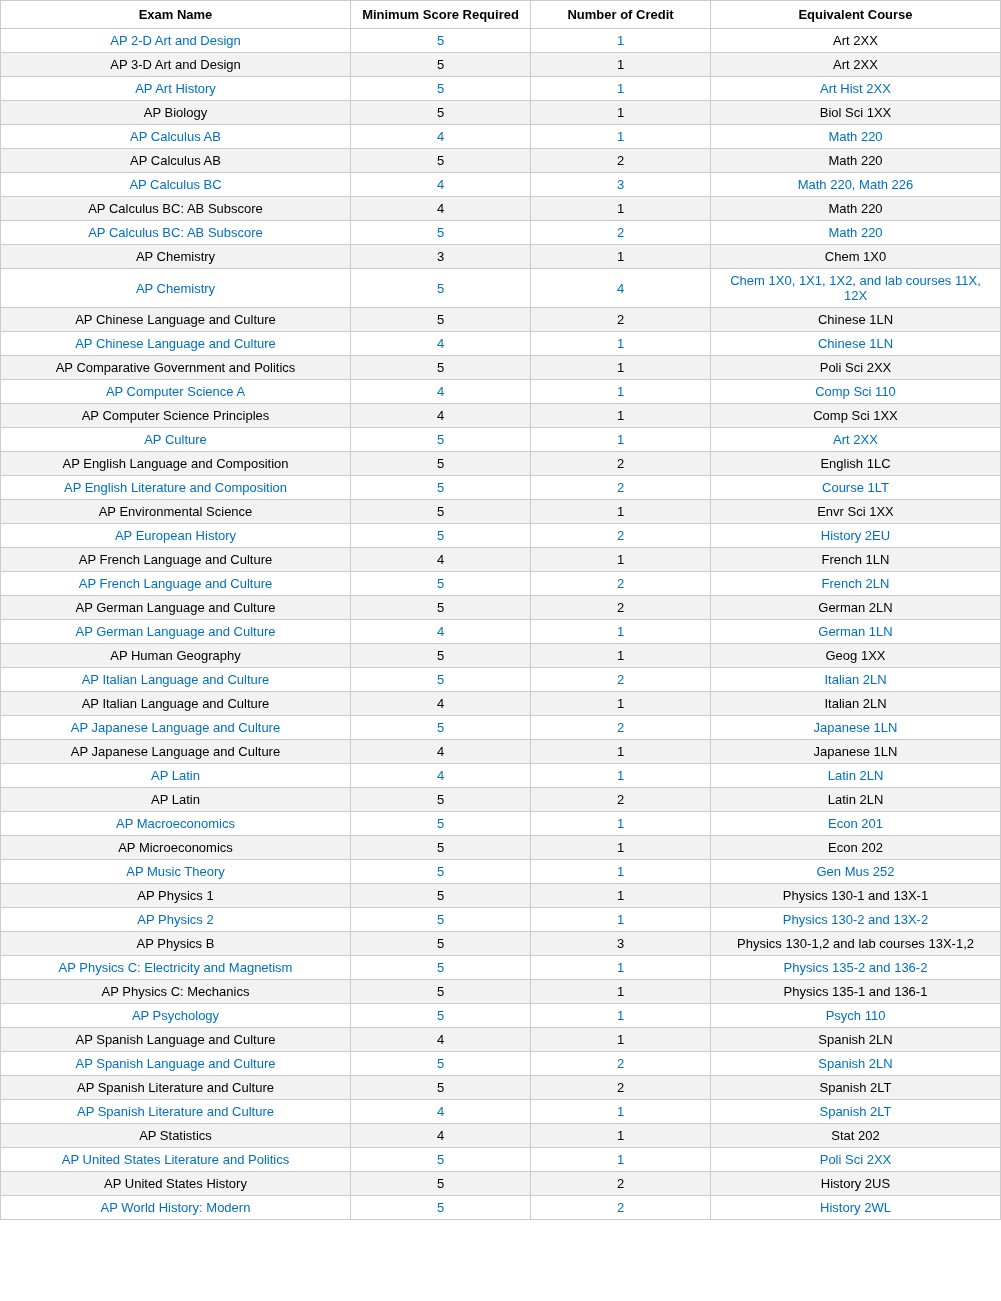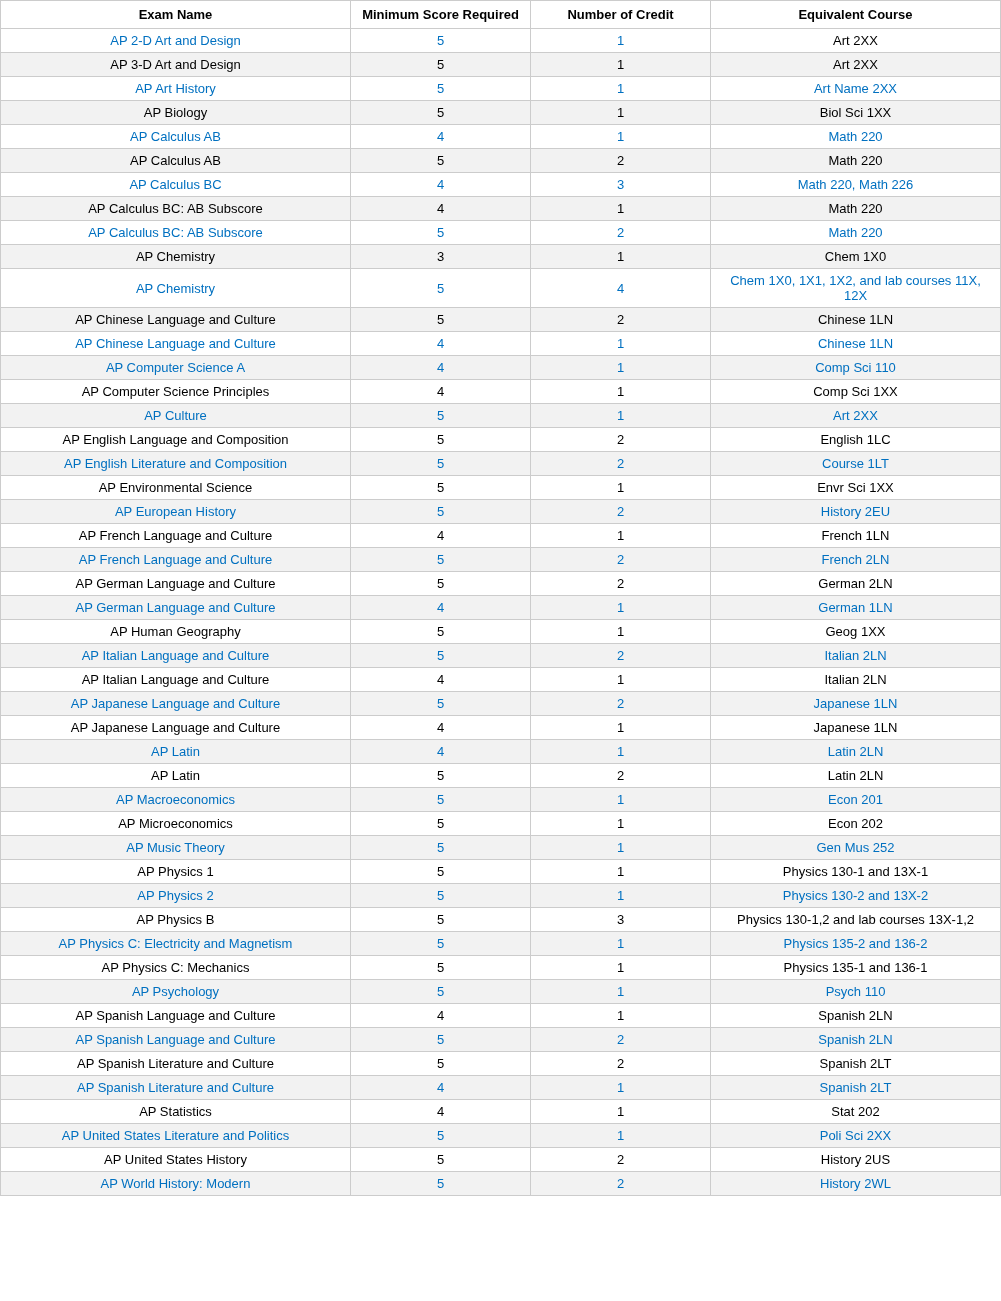--- a/index.html
+++ b/index.html
@@ -63,21 +63,21 @@
       <tr>
     <td class="col-exam ">AP 3-D Art and Design</td>
     <td class="col-min ">5</td>
     <td class="col-credit ">1</td>
     <td class="col-equiv ">Art 2XX</td>
   </tr>
       <tr>
     <td class="col-exam blue-text">AP Art History</td>
     <td class="col-min blue-text">5</td>
     <td class="col-credit blue-text">1</td>
-    <td class="col-equiv blue-text">Art Name 2XX</td>
+    <td class="col-equiv blue-text">Art Hist 2XX</td>
   </tr>
       <tr>
     <td class="col-exam ">AP Biology</td>
     <td class="col-min ">5</td>
     <td class="col-credit ">1</td>
     <td class="col-equiv ">Biol Sci 1XX</td>
   </tr>
       <tr>
     <td class="col-exam blue-text">AP Calculus AB</td>
     <td class="col-min blue-text">4</td>
@@ -124,20 +124,26 @@
     <td class="col-exam ">AP Chinese Language and Culture</td>
     <td class="col-min ">5</td>
     <td class="col-credit ">2</td>
     <td class="col-equiv ">Chinese 1LN</td>
   </tr>
       <tr>
     <td class="col-exam blue-text">AP Chinese Language and Culture</td>
     <td class="col-min blue-text">4</td>
     <td class="col-credit blue-text">1</td>
     <td class="col-equiv blue-text">Chinese 1LN</td>
+  </tr>
+      <tr>
+    <td class="col-exam ">AP Comparative Government and Politics</td>
+    <td class="col-min ">5</td>
+    <td class="col-credit ">1</td>
+    <td class="col-equiv ">Poli Sci 2XX</td>
   </tr>
       <tr>
     <td class="col-exam blue-text">AP Computer Science A</td>
     <td class="col-min blue-text">4</td>
     <td class="col-credit blue-text">1</td>
     <td class="col-equiv blue-text">Comp Sci 110</td>
   </tr>
       <tr>
     <td class="col-exam ">AP Computer Science Principles</td>
     <td class="col-min ">4</td>

